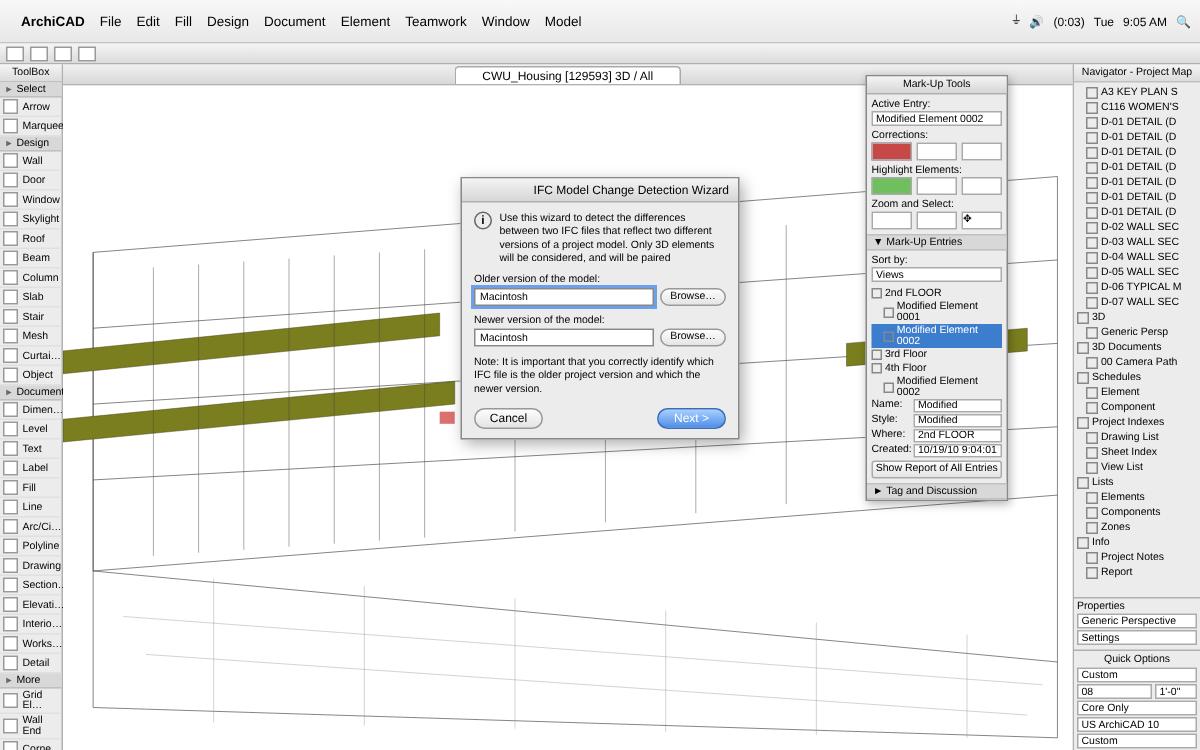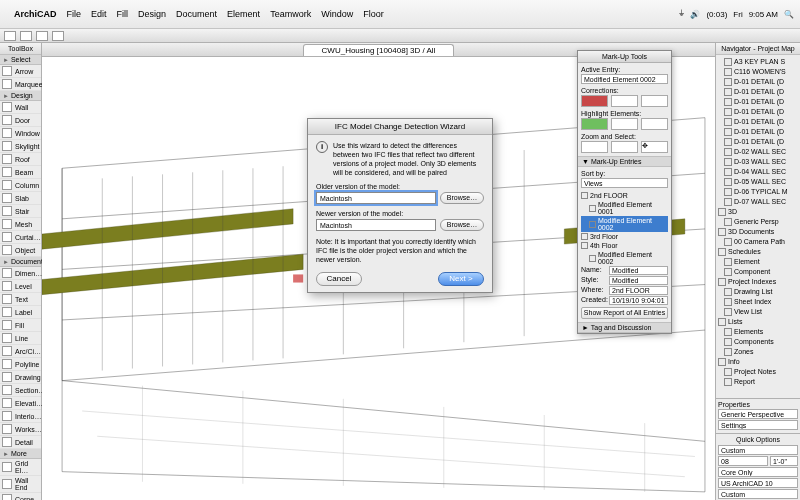--- a/index.html
+++ b/index.html
@@ -60,21 +60,21 @@
 .markup-panel .entries .row { display: flex; align-items: center; gap: 2px; padding: 1px 0; }
 .markup-panel .entries .sq { width: 7px; height: 7px; border: 1px solid #888; }
 .markup-panel .entries .hilite { background: #3d7dce; color: #fff; }
 .markup-panel .kv { display: flex; margin-bottom: 1px; }
 .markup-panel .kv .k { width: 28px; }
 .markup-panel .kv .v { flex: 1; background: #fff; border: 1px solid #aaa; padding: 0 2px; height: 9px; line-height: 8px; overflow: hidden; }
 .markup-panel .full-btn { height: 12px; border: 1px solid #aaa; background: linear-gradient(#fdfdfd,#e4e4e4); border-radius: 2px; text-align: center; line-height: 10px; margin-top: 2px; }
 
 
 .dialog { position: absolute; top: 118px; left: 307px; width: 186px; background: #ececec; border: 1px solid #888; box-shadow: 2px 3px 10px rgba(0,0,0,0.35); }
-.dialog .titlebar { background: linear-gradient(#f4f4f4,#d6d6d6); padding: 3px 6px; font-size: 8px; text-align: center; border-bottom: 1px solid #b0b0b0; }
+.dialog .titlebar { background: linear-gradient(#f4f4f4,#d6d6d6); padding: 3px 6px; font-size: 8px; text-align: right; border-bottom: 1px solid #b0b0b0; }
 .dialog .body { padding: 6px 8px; font-size: 7px; }
 .dialog .info { display: flex; gap: 5px; margin-bottom: 6px; }
 .dialog .info-icon { width: 12px; height: 12px; border-radius: 50%; border: 1px solid #666; text-align: center; font-weight: bold; line-height: 10px; font-size: 8px; flex-shrink: 0; }
 .dialog .info-text { line-height: 9px; }
 .dialog .field-lbl { margin-bottom: 2px; }
 .dialog .field-row { display: flex; gap: 4px; margin-bottom: 6px; }
 .dialog .path { flex: 1; background: #fff; border: 1px solid #888; height: 12px; line-height: 11px; padding: 0 3px; overflow: hidden; }
 .dialog .path.sel { outline: 2px solid #6ca0e8; }
 .dialog .browse { width: 44px; height: 12px; background: linear-gradient(#fdfdfd,#e4e4e4); border: 1px solid #999; border-radius: 7px; line-height: 10px; text-align: center; }
 .dialog .note { line-height: 9px; margin-bottom: 8px; }
@@ -95,26 +95,26 @@
   <span class="apple"></span>
   <span class="app-name">ArchiCAD</span>
   <span class="menu-item">File</span>
   <span class="menu-item">Edit</span>
   <span class="menu-item">Fill</span>
   <span class="menu-item">Design</span>
   <span class="menu-item">Document</span>
   <span class="menu-item">Element</span>
   <span class="menu-item">Teamwork</span>
   <span class="menu-item">Window</span>
-  <span class="menu-item">Floor</span>
+  <span class="menu-item">Model</span>
   <span class="spacer"></span>
   <span class="status">⏚</span>
   <span class="status">🔊</span>
   <span class="status">(0:03)</span>
-  <span class="status">Fri</span>
+  <span class="status">Tue</span>
   <span class="status">9:05 AM</span>
   <span class="status">🔍</span>
 </div>
 
 <div class="app-toolbar">
   <div class="ticon"></div>
   <div class="ticon"></div>
   <div class="ticon"></div>
   <div class="ticon"></div>
 </div>
@@ -253,21 +253,21 @@
       </div>
     <div class="tool">
         <span class="ic"></span>
         <span>Lamp</span>
       </div>
 
   </div>
 
   <div class="viewport">
     <div class="tabbar">
-      <div class="tab">CWU_Housing  [100408] 3D / All</div>
+      <div class="tab">CWU_Housing  [129593] 3D / All</div>
     </div>
     <div class="canvas">
       <svg viewBox="0 0 670 440" preserveAspectRatio="none">
 
         <g stroke="#333" stroke-width="0.4" fill="none">
           <path d="M20 320 L660 270 L660 60 L20 110 Z"></path>
           <path d="M20 320 L660 380"></path>
           <path d="M20 110 L20 410 L660 430 L660 270"></path>
           <path d="M20 160 L660 115"></path>
             <path d="M20 210 L660 170"></path>

